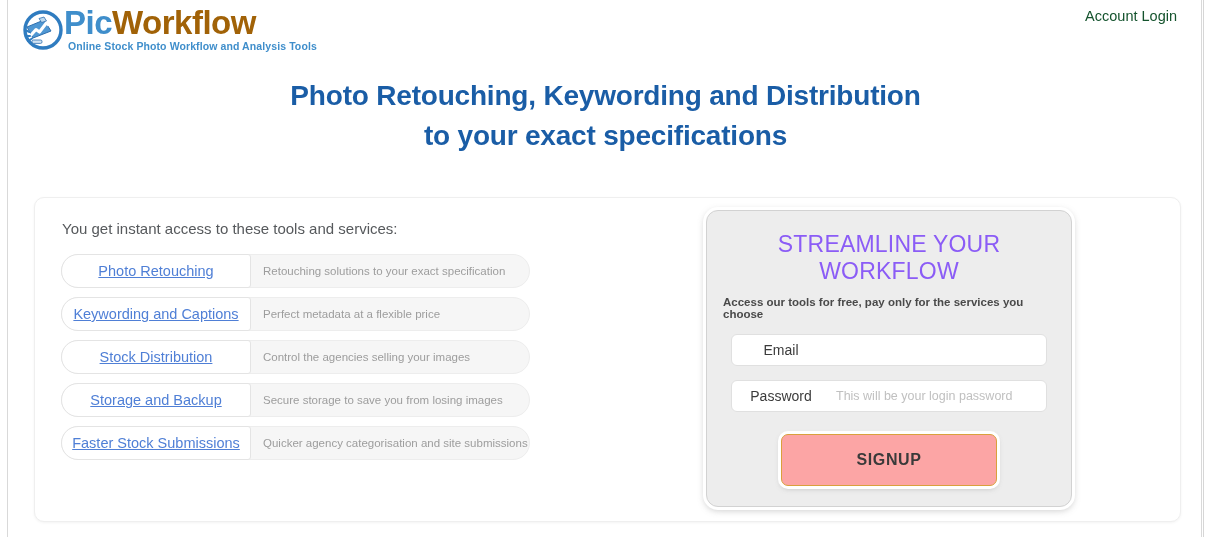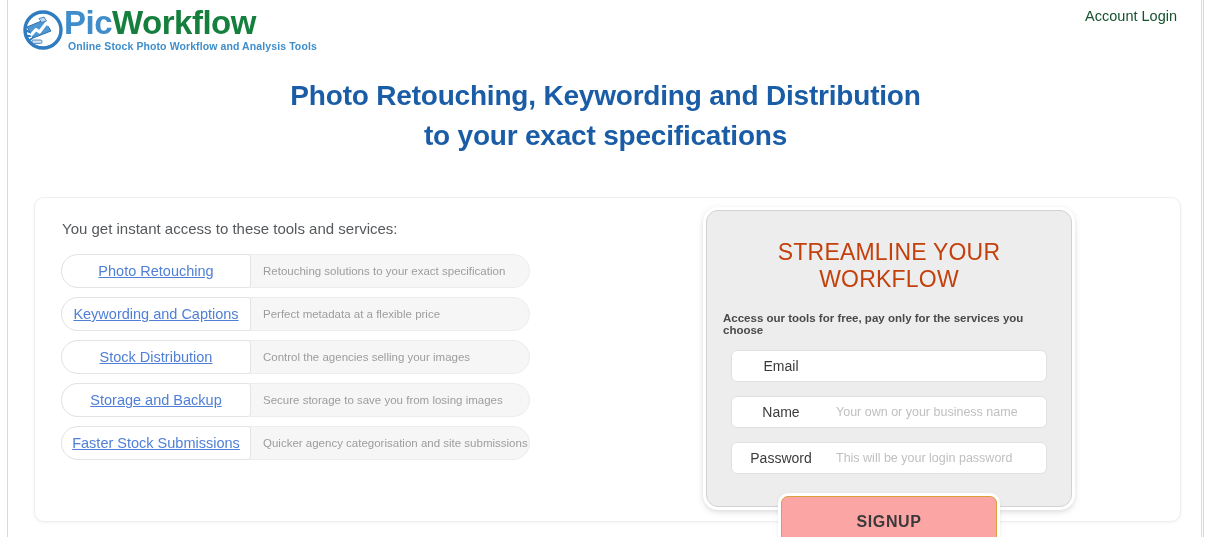--- a/index.html
+++ b/index.html
@@ -66,21 +66,21 @@
     left: 48px;
     top: 2px;
     font-size: 33px;
     line-height: 34px;
     font-weight: bold;
     letter-spacing: -0.5px;
     color: #2c7fc4;
     white-space: nowrap;
   }
   .logo-word .w-pic { color: #3f8ecb; }
-  .logo-word .w-flow { color: #15803d; }
+  .logo-word .w-flow { color: #a16207; }
   .logo-tag {
     position: absolute;
     left: 52px;
     top: 36px;
     font-size: 10.5px;
     font-weight: bold;
     color: #3f8ecb;
     letter-spacing: 0.1px;
     white-space: nowrap;
   }
@@ -189,26 +189,26 @@
     left: 671px;
     top: 12px;
     width: 366px;
     height: 297px;
     background: #ededed;
     border: 1px solid #d2d2d2;
     border-radius: 12px;
     box-shadow: 0 0 0 3px #ffffff, 0 2px 6px 2px rgba(120,120,120,0.35);
   }
   .signup-title {
-    margin: 8px;
+    margin: 0;
     padding: 20px 0 0 0;
     text-align: center;
     font-size: 23px;
     font-weight: normal;
-    color: #c2410c;
+    color: #8b5cf6;
     letter-spacing: 0.2px;
   }
   .signup-sub {
     margin: 0;
     padding: 11px 16px 0 16px;
     text-align: left;
     font-size: 11.5px;
     font-weight: bold;
     color: #4a4a4a;
   }
@@ -341,24 +341,20 @@
     </div>
 
     <div class="signup-panel">
       <h2 class="signup-title">STREAMLINE YOUR WORKFLOW</h2>
       <p class="signup-sub">Access our tools for free, pay only for the services you choose</p>
 
       <div class="field-wrap">
         <span class="field-label">Email</span>
       </div>
 
-      <div class="field-wrap">
-        <span class="field-label">Name</span>
-        <input class="field-input" type="text" placeholder="Your own or your business name" style="">
-      </div>
 
       <div class="field-wrap">
         <span class="field-label">Password</span>
         <input class="field-input" type="text" placeholder="This will be your login password" style="">
       </div>
 
       <button class="signup-button">SIGNUP</button>
     </div>
 
   </div>

